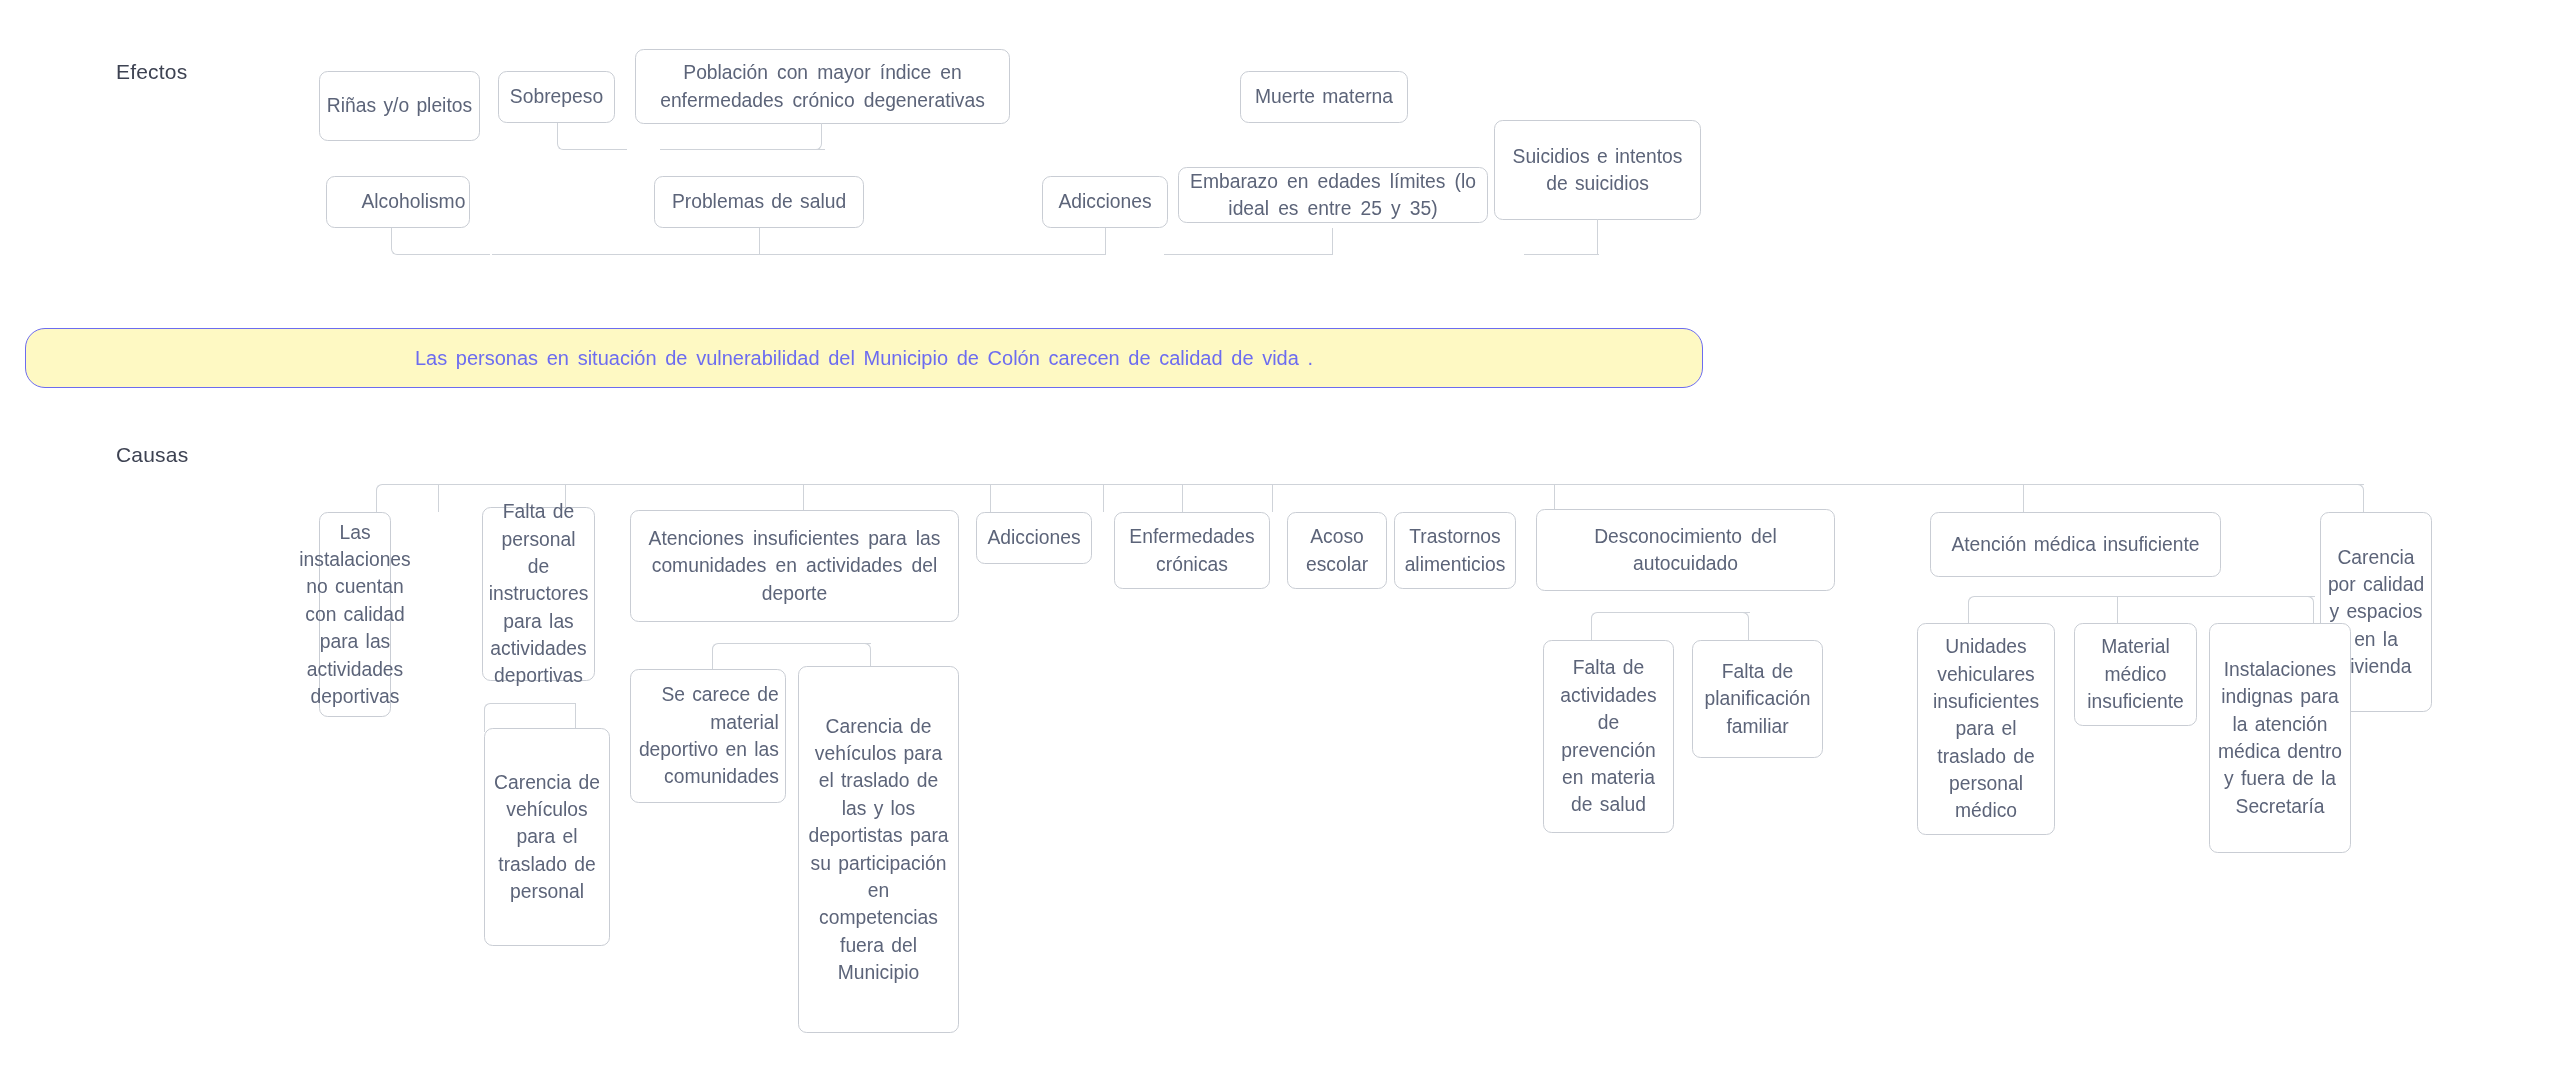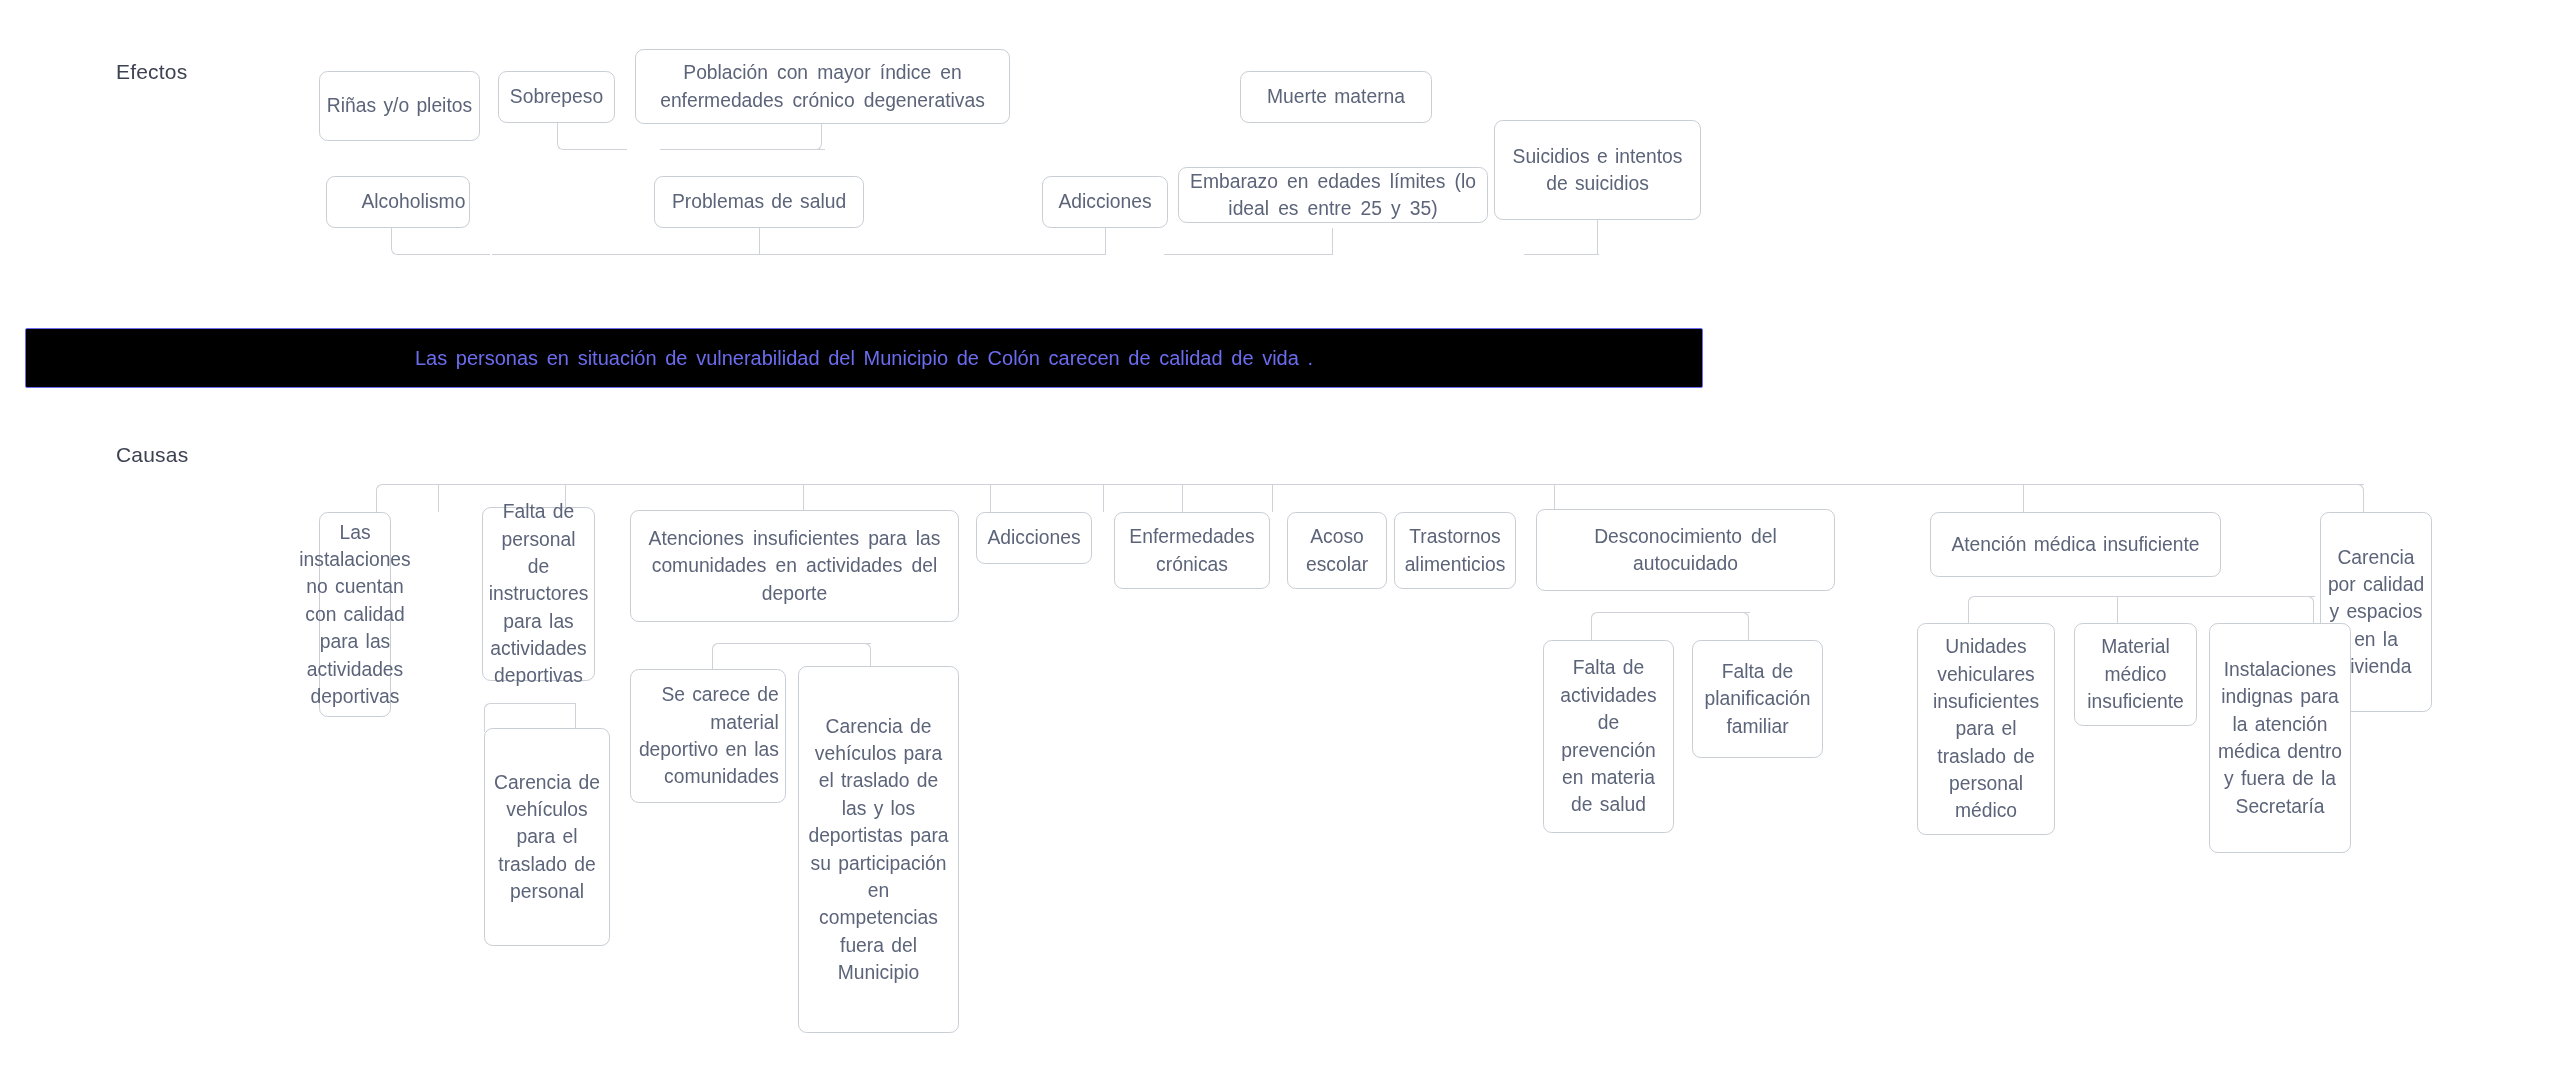--- a/index.html
+++ b/index.html
@@ -39,22 +39,22 @@
     padding:3.7px 6.2px;
     word-spacing:1.9px;
   }
   .node.wide-just{
     word-spacing:3.7px;
   }
   .core{
     position:absolute;
     box-sizing:border-box;
     border:1.9px solid #6c6cf0;
-    border-radius:2px;
-    background:#000000;
+    border-radius:20px;
+    background:#fef9c3;
     color:#6c6cf0;
     font-size:20px;
     display:flex;
     align-items:center;
     justify-content:center;
     text-align:center;
     word-spacing:3.1px;
   }
   .ln{
     position:absolute;
@@ -80,21 +80,21 @@
 <div id="canvas">
 
   <div class="section-label" style="left:116px;top:60px;">Efectos</div>
 
   <div class="node" style="left:319px;top:71px;width:161px;height:70px;">Riñas y/o pleitos</div>
 
   <div class="node" style="left:498px;top:71px;width:117px;height:52px;">Sobrepeso</div>
 
   <div class="node wide-just" style="left:635px;top:49px;width:375px;height:75px;">Población  con mayor  índice  en enfermedades  crónico  degenerativas</div>
 
-  <div class="node" style="left:1240px;top:71px;width:192px;height:52px;">Muerte  materna</div>
+  <div class="node" style="left:1240px;top:71px;width:168px;height:52px;">Muerte  materna</div>
 
   <div class="node" style="left:1494px;top:120px;width:207px;height:100px;">Suicidios  e intentos   de suicidios</div>
 
   <div class="node" style="left:326px;top:176px;width:144px;height:52px;padding-left:37px;">Alcoholismo</div>
 
   <div class="node" style="left:654px;top:176px;width:210px;height:52px;">Problemas  de salud</div>
 
   <div class="node" style="left:1042px;top:176px;width:126px;height:52px;">Adicciones</div>
 
   <div class="node wide-just" style="left:1178px;top:167px;width:310px;height:56px;">Embarazo  en edades  límites (lo ideal  es entre  25 y 35)</div>

